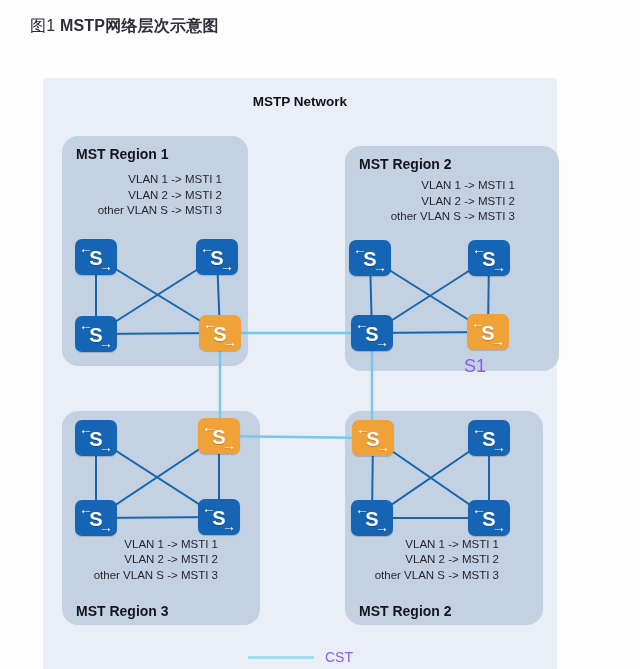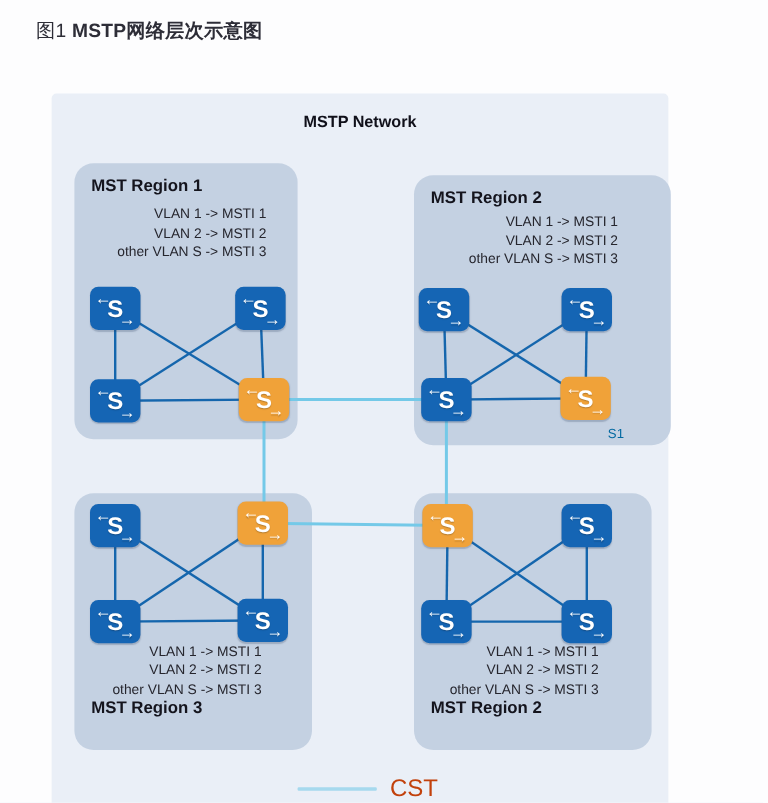--- a/index.html
+++ b/index.html
@@ -26,21 +26,21 @@
   .region{position:absolute;background:#c4d1e2;border-radius:16px;}
   .region.r1{left:62px;top:108px;width:186px;height:230px;}
   .region.r2{left:345px;top:118px;width:214px;height:225px;}
   .region.r3{left:62px;top:383px;width:198px;height:214px;}
   .region.r4{left:345px;top:383px;width:198px;height:214px;}
   .region-title{
     position:absolute;left:14px;font-size:14px;font-weight:700;color:#14141d;
     white-space:nowrap;
   }
   .region.r1 .region-title,.region.r2 .region-title{top:10px;}
-  .region.r3 .region-title,.region.r4 .region-title{bottom:28px;}
+  .region.r3 .region-title,.region.r4 .region-title{bottom:6px;}
   .vlan-block{
     position:absolute;text-align:right;font-size:11.5px;line-height:15.5px;
     color:#26262e;white-space:nowrap;
   }
   .region.r1 .vlan-block{top:36px;right:26px;}
   .region.r2 .vlan-block{top:32px;right:44px;}
   .region.r3 .vlan-block{bottom:42px;right:42px;}
   .region.r4 .vlan-block{bottom:42px;right:44px;}
   .vlan-block span{display:block;}
   #line-svg{position:absolute;left:0;top:0;pointer-events:none;}
@@ -53,27 +53,27 @@
     color:#fff;font-size:20px;font-weight:800;line-height:1;
     text-shadow:0 1px 1px rgba(0,0,0,.25);padding-top:2px;
   }
   .switch .arr{
     position:absolute;color:#fff;font-weight:700;font-size:14px;line-height:1;
     text-shadow:0 1px 1px rgba(0,0,0,.2);
   }
   .switch .arr-l{left:4px;top:2px;}
   .switch .arr-r{right:4px;bottom:2px;}
   .s1-label{
-    position:absolute;left:464px;top:328px;width:56px;text-align:right;
-    font-size:11px;color:#0369a1;
+    position:absolute;left:464px;top:328px;width:56px;text-align:left;
+    font-size:18px;color:#8b5cf6;
   }
   .legend{position:absolute;left:248px;top:620px;}
   .legend-row{display:flex;align-items:center;height:18px;margin-bottom:7px;}
   .legend-swatch{width:66px;height:3px;border-radius:1px;}
-  .legend-label{margin-left:11px;font-size:20px;color:#c2410c;}
+  .legend-label{margin-left:11px;font-size:14px;color:#8b5cf6;}
   .bottom-strip{
     position:absolute;left:0;top:665px;width:640px;height:4px;background:#d4d7dc;
   }
 </style>
 </head>
 <body>
 
 <div class="fig-title">
   <span class="lbl">图1</span><span class="txt"> MSTP网络层次示意图</span>
 </div>

